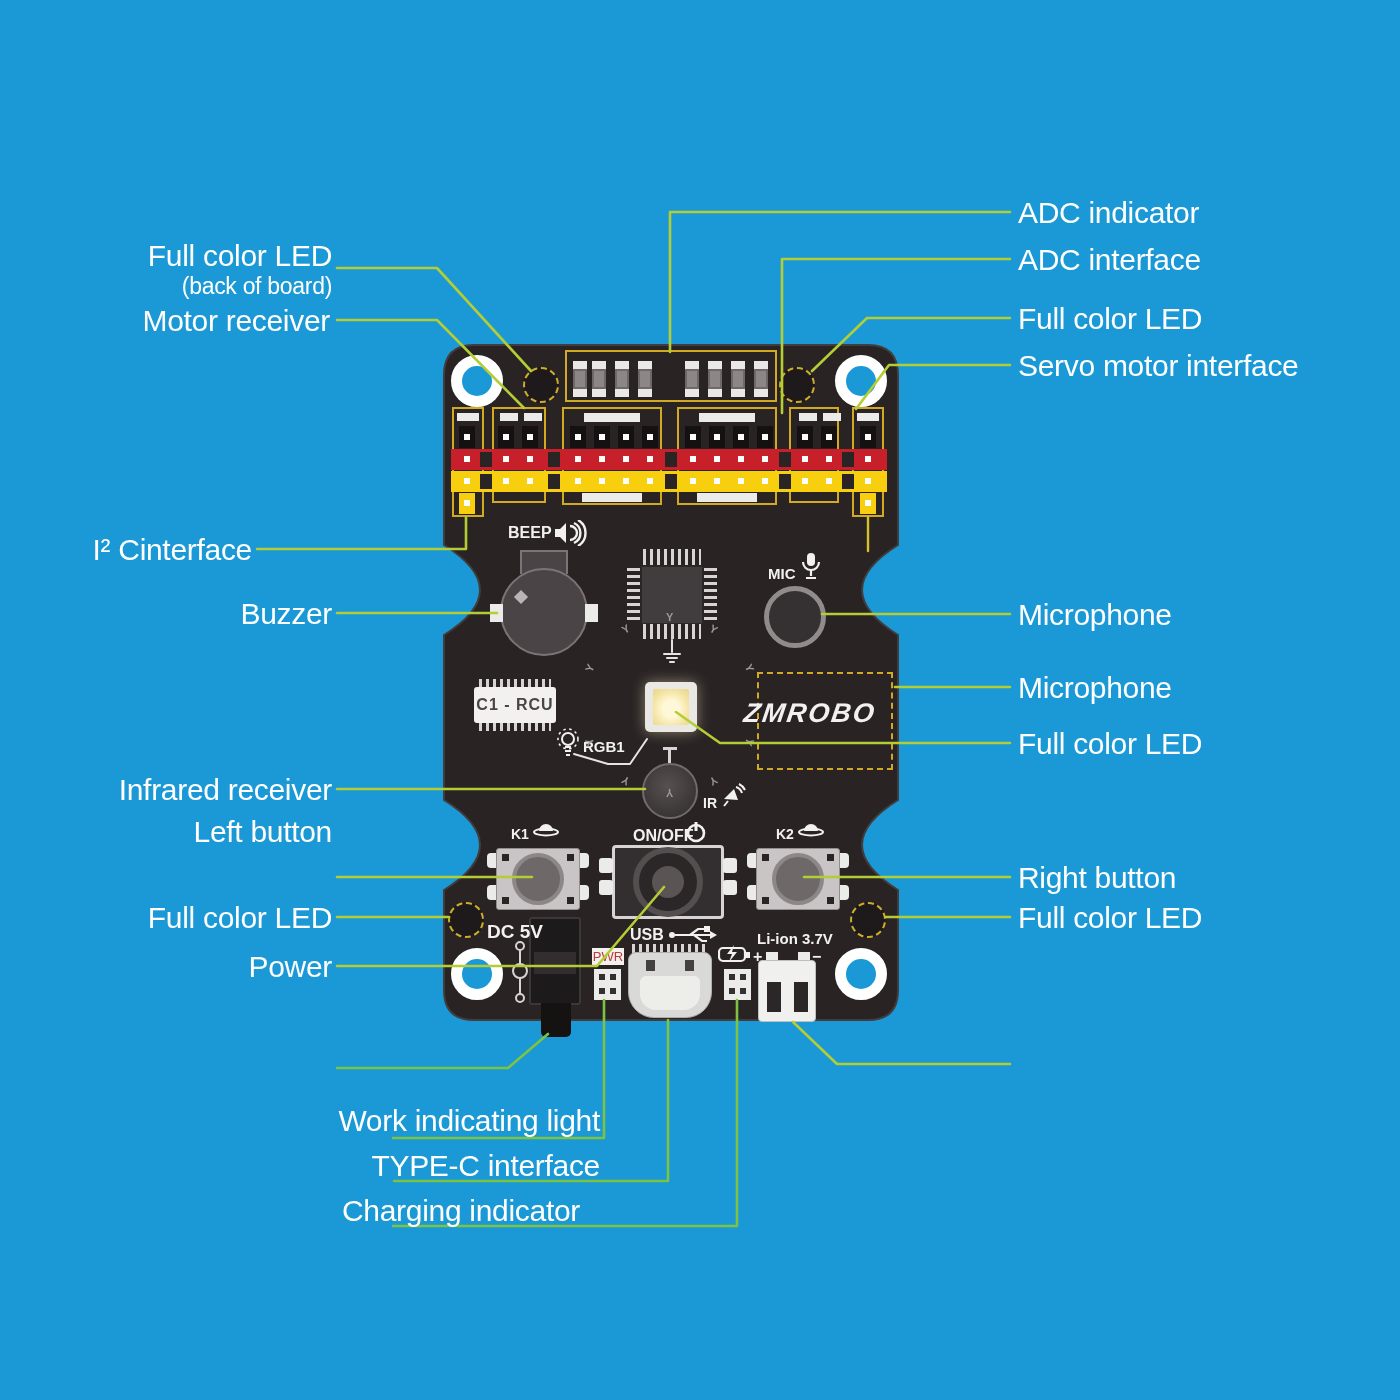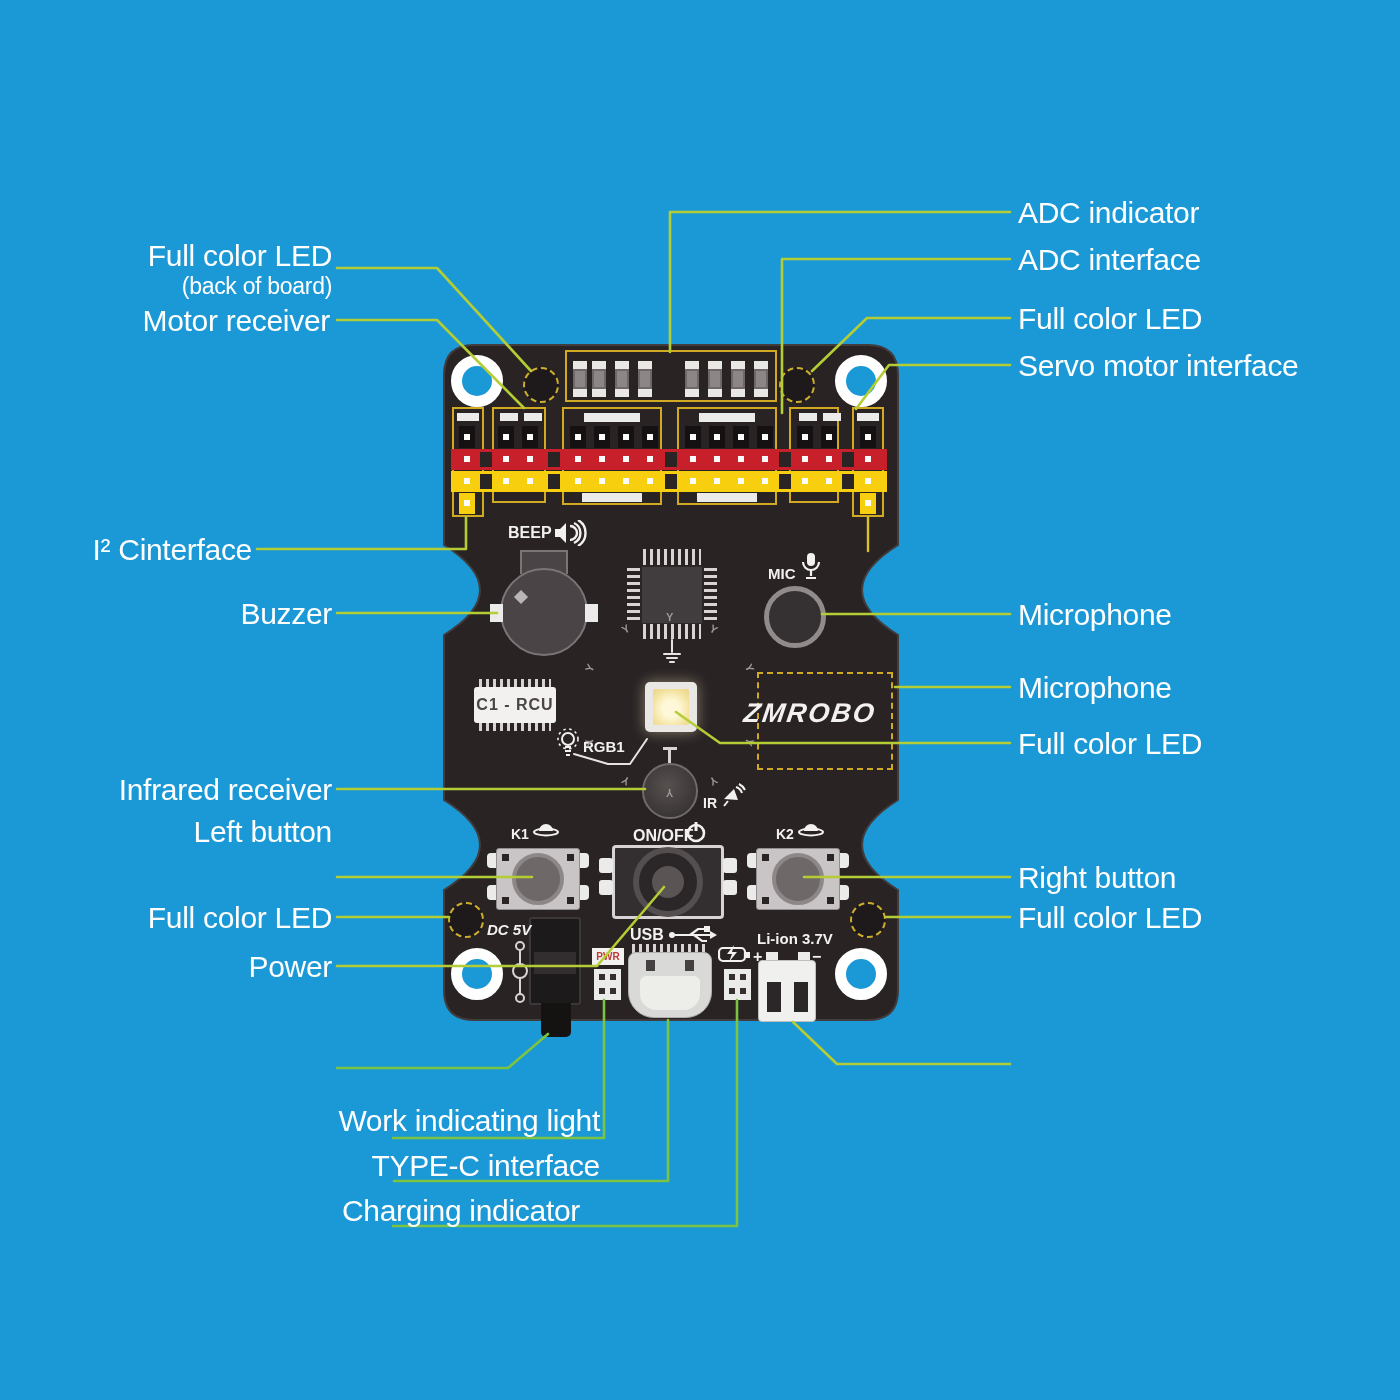--- a/index.html
+++ b/index.html
@@ -161,33 +161,33 @@
     <div class="wt" style="left:747px;top:885px;width:16px;height:15px;border-radius:4px"></div>
     <div class="wt" style="left:833px;top:853px;width:16px;height:15px;border-radius:4px"></div>
     <div class="wt" style="left:833px;top:885px;width:16px;height:15px;border-radius:4px"></div>
     <div style="left:756px;top:848px;width:84px;height:62px;background:#c9c5c6;border:1px solid #938d8e;border-radius:3px;z-index:4"></div>
     <div style="left:772px;top:853px;width:52px;height:52px;border-radius:50%;background:#6e6869;border:4px solid #8d8788;z-index:5"></div>
     <div style="left:762px;top:854px;width:7px;height:7px;background:#2a2425;z-index:5"></div>
     <div style="left:827px;top:854px;width:7px;height:7px;background:#2a2425;z-index:5"></div>
     <div style="left:762px;top:897px;width:7px;height:7px;background:#2a2425;z-index:5"></div>
     <div style="left:827px;top:897px;width:7px;height:7px;background:#2a2425;z-index:5"></div>
 
-    <div class="silktxt" style="left:487px;top:921px;font-size:15px;font-style:italic">DC 5V</div>
+    <div class="silktxt" style="left:487px;top:921px;font-size:19px;">DC 5V</div>
     <svg class="ic" style="left:508px;top:938px" width="24" height="70" viewBox="0 0 24 70">
       <circle cx="12" cy="8" r="4" fill="none" stroke="#d8d3d4" stroke-width="2"></circle>
       <circle cx="12" cy="33" r="7" fill="none" stroke="#d8d3d4" stroke-width="2"></circle>
       <circle cx="12" cy="60" r="4" fill="none" stroke="#d8d3d4" stroke-width="2"></circle>
       <path d="M12 12 v14 M12 40 v16" stroke="#d8d3d4" stroke-width="2"></path>
     </svg>
     <div style="left:529px;top:917px;width:52px;height:88px;background:#1d1a1b;border:2px solid #3c3738;border-radius:3px;z-index:3"></div>
     <div style="left:534px;top:952px;width:42px;height:22px;background:#322d2e;z-index:4"></div>
     <div style="left:541px;top:1003px;width:30px;height:34px;background:#151212;border-radius:0 0 5px 5px;z-index:3"></div>
 
     <div style="left:592px;top:948px;width:32px;height:17px;background:#f2f1ef;z-index:4;display:flex;align-items:center;justify-content:center">
-      <span style="position:static;color:#c03a36;font-size:10px;font-weight:bold">PWR</span>
+      <span style="position:static;color:#c03a36;font-size:13px;font-weight:normal">PWR</span>
     </div>
     <div style="left:594px;top:969px;width:27px;height:31px;background:#ebebe9;z-index:3"></div>
     <div style="left:599px;top:974px;width:6px;height:6px;background:#35302f;z-index:4"></div>
     <div style="left:610px;top:974px;width:6px;height:6px;background:#35302f;z-index:4"></div>
     <div style="left:599px;top:988px;width:6px;height:6px;background:#35302f;z-index:4"></div>
     <div style="left:610px;top:988px;width:6px;height:6px;background:#35302f;z-index:4"></div>
 
     <div class="silktxt" style="left:630px;top:926px;font-size:16px">USB</div>
     <svg class="ic" style="left:668px;top:924px" width="50" height="22" viewBox="0 0 50 22">
       <circle cx="4" cy="11" r="3" fill="#f2f1ef"></circle>

